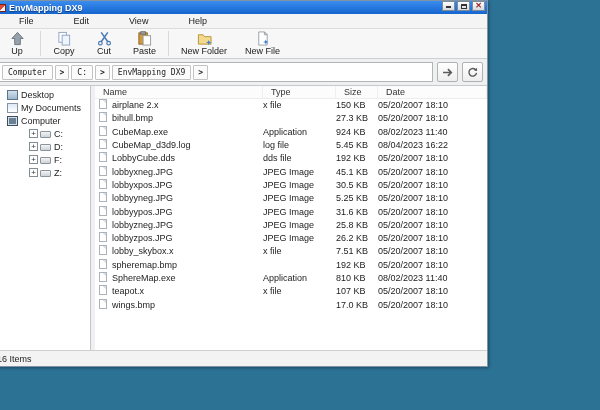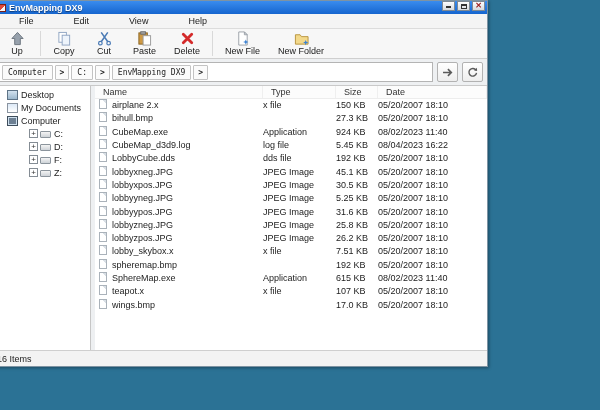--- a/index.html
+++ b/index.html
@@ -178,47 +178,39 @@
       <div class="tb-btn">
         <span class="tb-ico">
           <svg viewBox="0 0 16 16">
             <rect x="2" y="2" width="9" height="12" fill="#cf9a44" stroke="#8a6420"></rect>
             <rect x="4" y="0.8" width="5" height="2.6" fill="#a6a6a6" stroke="#6a6a6a"></rect>
             <rect x="6.5" y="5" width="8" height="10" fill="#fff" stroke="#9a9a9a"></rect>
           </svg>
         </span>
         <span class="tb-label">Paste</span>
       </div>
-      <div class="tb-btn">
-        <span class="tb-ico">
-          <svg viewBox="0 0 16 16">
-            <path d="M3.5 3.5 L12.5 12.5 M12.5 3.5 L3.5 12.5" stroke="#d42a2a" stroke-width="3" stroke-linecap="round"></path>
-          </svg>
-        </span>
-        <span class="tb-label">Delete</span>
-      </div>
       <div class="tb-sep"></div>
+      <div class="tb-btn">
+        <span class="tb-ico">
+          <svg viewBox="0 0 16 16">
+            <path d="M1.5 4 h5 l1.5 2 h7 v8 h-13.5 z" fill="#f3d98b" stroke="#b8933d"></path>
+            <path d="M12.5 9.5 l0.8 2 2 0.8 -2 0.8 -0.8 2 -0.8 -2 -2 -0.8 2 -0.8 z" fill="#3b82d4"></path>
+          </svg>
+        </span>
+        <span class="tb-label">New Folder</span>
+      </div>
       <div class="tb-btn">
         <span class="tb-ico">
           <svg viewBox="0 0 16 16">
             <path d="M4 1 h6 l3 3 v11 h-9 z" fill="#fff" stroke="#9aa0a8"></path>
             <path d="M10 1 l3 3 h-3 z" fill="#dfe5ec" stroke="#9aa0a8"></path>
             <path d="M11.5 9 l0.8 2 2 0.8 -2 0.8 -0.8 2 -0.8 -2 -2 -0.8 2 -0.8 z" fill="#3b82d4"></path>
           </svg>
         </span>
         <span class="tb-label">New File</span>
-      </div>
-      <div class="tb-btn">
-        <span class="tb-ico">
-          <svg viewBox="0 0 16 16">
-            <path d="M1.5 4 h5 l1.5 2 h7 v8 h-13.5 z" fill="#f3d98b" stroke="#b8933d"></path>
-            <path d="M12.5 9.5 l0.8 2 2 0.8 -2 0.8 -0.8 2 -0.8 -2 -2 -0.8 2 -0.8 z" fill="#3b82d4"></path>
-          </svg>
-        </span>
-        <span class="tb-label">New Folder</span>
       </div>
     </div>
 
   <div class="addressbar">
     <div class="crumbbar" id="crumbbar">
         <div class="crumb">Computer</div>
         <div class="crumb chev">&gt;</div>
         <div class="crumb">C:</div>
         <div class="crumb chev">&gt;</div>
         <div class="crumb">EnvMapping DX9</div>
@@ -397,21 +389,21 @@
             <div class="cell"></div>
             <div class="cell">192 KB</div>
             <div class="cell">05/20/2007 18:10</div>
           </div>
           <div class="frow">
             <div class="cell name-cell">
               <span class="file-ico"></span>
               <span>SphereMap.exe</span>
             </div>
             <div class="cell">Application</div>
-            <div class="cell">615 KB</div>
+            <div class="cell">810 KB</div>
             <div class="cell">08/02/2023 11:40</div>
           </div>
           <div class="frow">
             <div class="cell name-cell">
               <span class="file-ico"></span>
               <span>teapot.x</span>
             </div>
             <div class="cell">x file</div>
             <div class="cell">107 KB</div>
             <div class="cell">05/20/2007 18:10</div>

